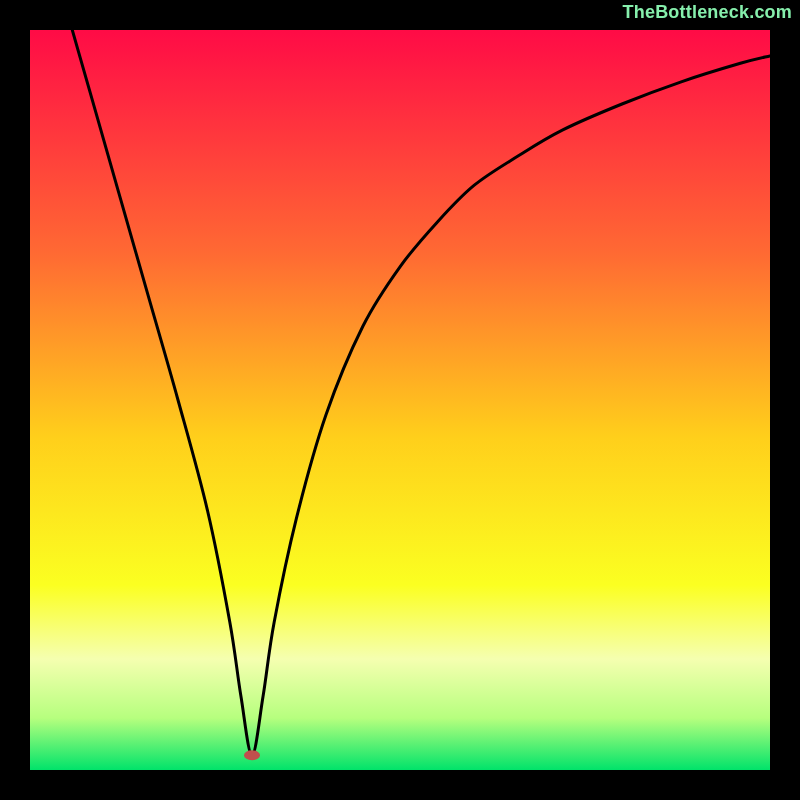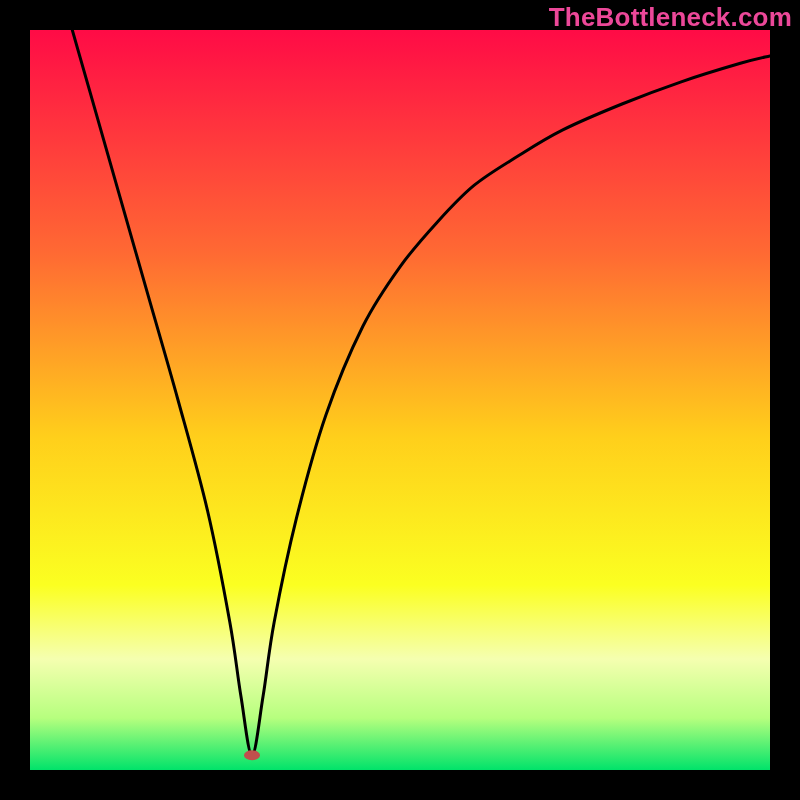--- a/index.html
+++ b/index.html
@@ -14,22 +14,22 @@
   .outer {
     width: 800px;
     height: 800px;
     background: #000;
     position: relative;
   }
   .watermark {
     position: absolute;
     top: 2px;
     right: 8px;
-    color: #ec4899;
-    font-size: 26px;
+    color: #86efac;
+    font-size: 18px;
     font-weight: 600;
     letter-spacing: 0.2px;
     user-select: none;
   }
   .plot {
     position: absolute;
     left: 30px;
     top: 30px;
     width: 740px;
     height: 740px;

